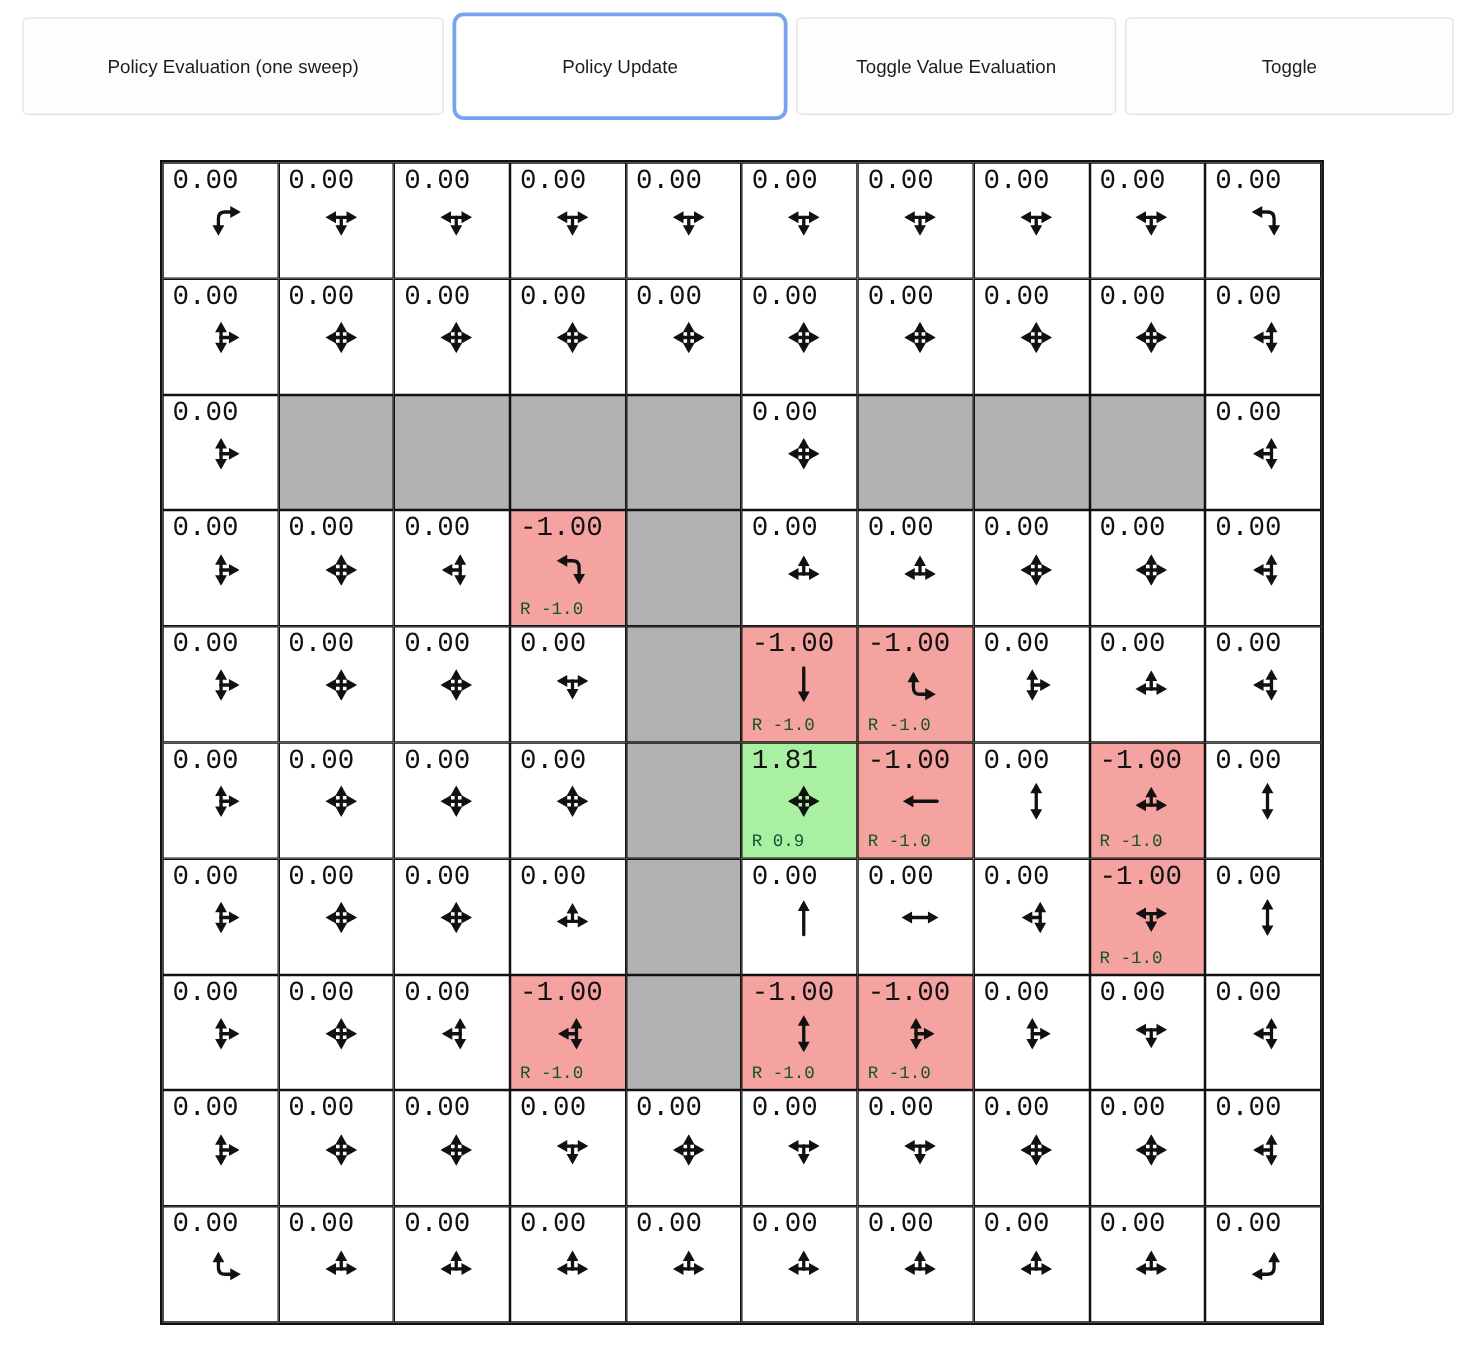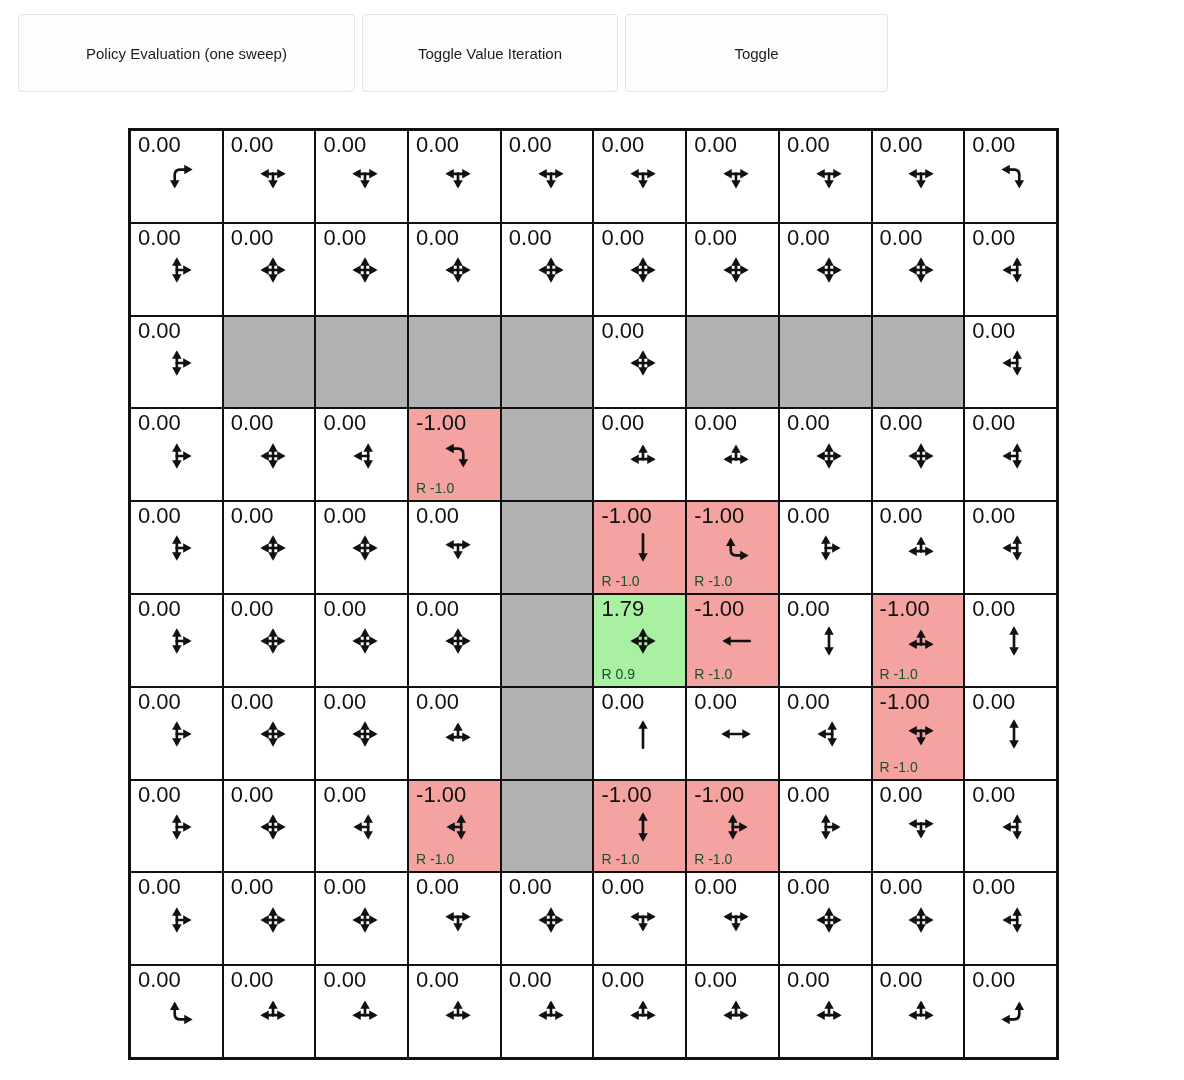--- a/index.html
+++ b/index.html
@@ -4,36 +4,37 @@
 <style>
   html,body{margin:0;padding:0;background:#ffffff;width:1184px;height:1080px;overflow:hidden;
             font-family:"Liberation Sans", sans-serif;}
   .toolbar{display:flex;align-items:center;gap:7px;padding:10px 18px 0 18px;height:96px;box-sizing:border-box;}
   button.tb{height:78px;background:#fdfdfd;border:1px solid #e2e2e2;border-radius:4px;
             font-family:Liberation Sans, sans-serif;font-size:15px;color:#1d1d1f;cursor:pointer;}
   button.tb.selected{height:86px;border:3px solid #78a2ec;border-radius:9px;background:#ffffff;}
   .b1{width:337px;} .b2{width:268px;} .b3{width:256px;} .b4{width:263px;}
   .grid{display:grid;grid-template-columns:repeat(10,1fr);grid-auto-rows:92.8px;
         width:927px;margin:32px 0 0 128px;border:2px solid #111;box-sizing:content-box;background:#111;
-        grid-gap:0;}
+        grid-gap:0;font-family:Liberation Mono, monospace;}
   .cell{position:relative;border:1px solid #111;background:#fff;box-sizing:border-box;
         padding:2px 0 0 7px;overflow:hidden;}
   .cell.wall{background:#b2b2b2;}
   .cell.negative{background:#f4a3a0;}
   .cell.positive{background:#a9f0a2;}
   .val{font-size:22px;color:#111;line-height:1.1;}
   .reward{position:absolute;left:7px;bottom:4px;font-size:14px;color:#14532d;}
   svg.policy{display:block;margin:1px auto 0 auto;}
 </style>
 </head>
 <body>
 
 <div class="toolbar">
   <button class="tb b1">Policy Evaluation (one sweep)</button>
-  <button class="tb b3">Toggle Value Iteration</button>
+  <button class="tb b2 selected">Policy Update</button>
+  <button class="tb b3">Toggle Value Evaluation</button>
   <button class="tb b4">Toggle</button>
 </div>
 
 <div class="grid">
     <div class="cell normal">
       <div class="val">0.00</div>
       <svg width="38" height="38" viewBox="0 0 36 36" class="policy">
         <path d="M26,11 L18,11 Q13,11 13,16 L13,25" fill="none" stroke="#111" stroke-width="2.5" stroke-linecap="round"></path>
         <polygon points="22,6.5 22,15.5 30,11" fill="#111"></polygon>
         <polygon points="8.5,21 17.5,21 13,29" fill="#111"></polygon>
@@ -551,21 +552,21 @@
         <line x1="18" y1="18" x2="9" y2="18" stroke="#111" stroke-width="2.5" stroke-linecap="round"></line>
         <line x1="18" y1="18" x2="27" y2="18" stroke="#111" stroke-width="2.5" stroke-linecap="round"></line>
         <polygon points="13.5,14 22.5,14 18,6" fill="#111"></polygon>
         <polygon points="13.5,22 22.5,22 18,30" fill="#111"></polygon>
         <polygon points="14,13.5 14,22.5 6,18" fill="#111"></polygon>
         <polygon points="22,13.5 22,22.5 30,18" fill="#111"></polygon>
       </svg>
     </div>
     <div class="cell wall"></div>
     <div class="cell positive">
-      <div class="val">1.79</div>
+      <div class="val">1.81</div>
       <svg width="38" height="38" viewBox="0 0 36 36" class="policy">
         <line x1="18" y1="18" x2="18" y2="9" stroke="#111" stroke-width="2.5" stroke-linecap="round"></line>
         <line x1="18" y1="18" x2="18" y2="27" stroke="#111" stroke-width="2.5" stroke-linecap="round"></line>
         <line x1="18" y1="18" x2="9" y2="18" stroke="#111" stroke-width="2.5" stroke-linecap="round"></line>
         <line x1="18" y1="18" x2="27" y2="18" stroke="#111" stroke-width="2.5" stroke-linecap="round"></line>
         <polygon points="13.5,14 22.5,14 18,6" fill="#111"></polygon>
         <polygon points="13.5,22 22.5,22 18,30" fill="#111"></polygon>
         <polygon points="14,13.5 14,22.5 6,18" fill="#111"></polygon>
         <polygon points="22,13.5 22,22.5 30,18" fill="#111"></polygon>
       </svg>

